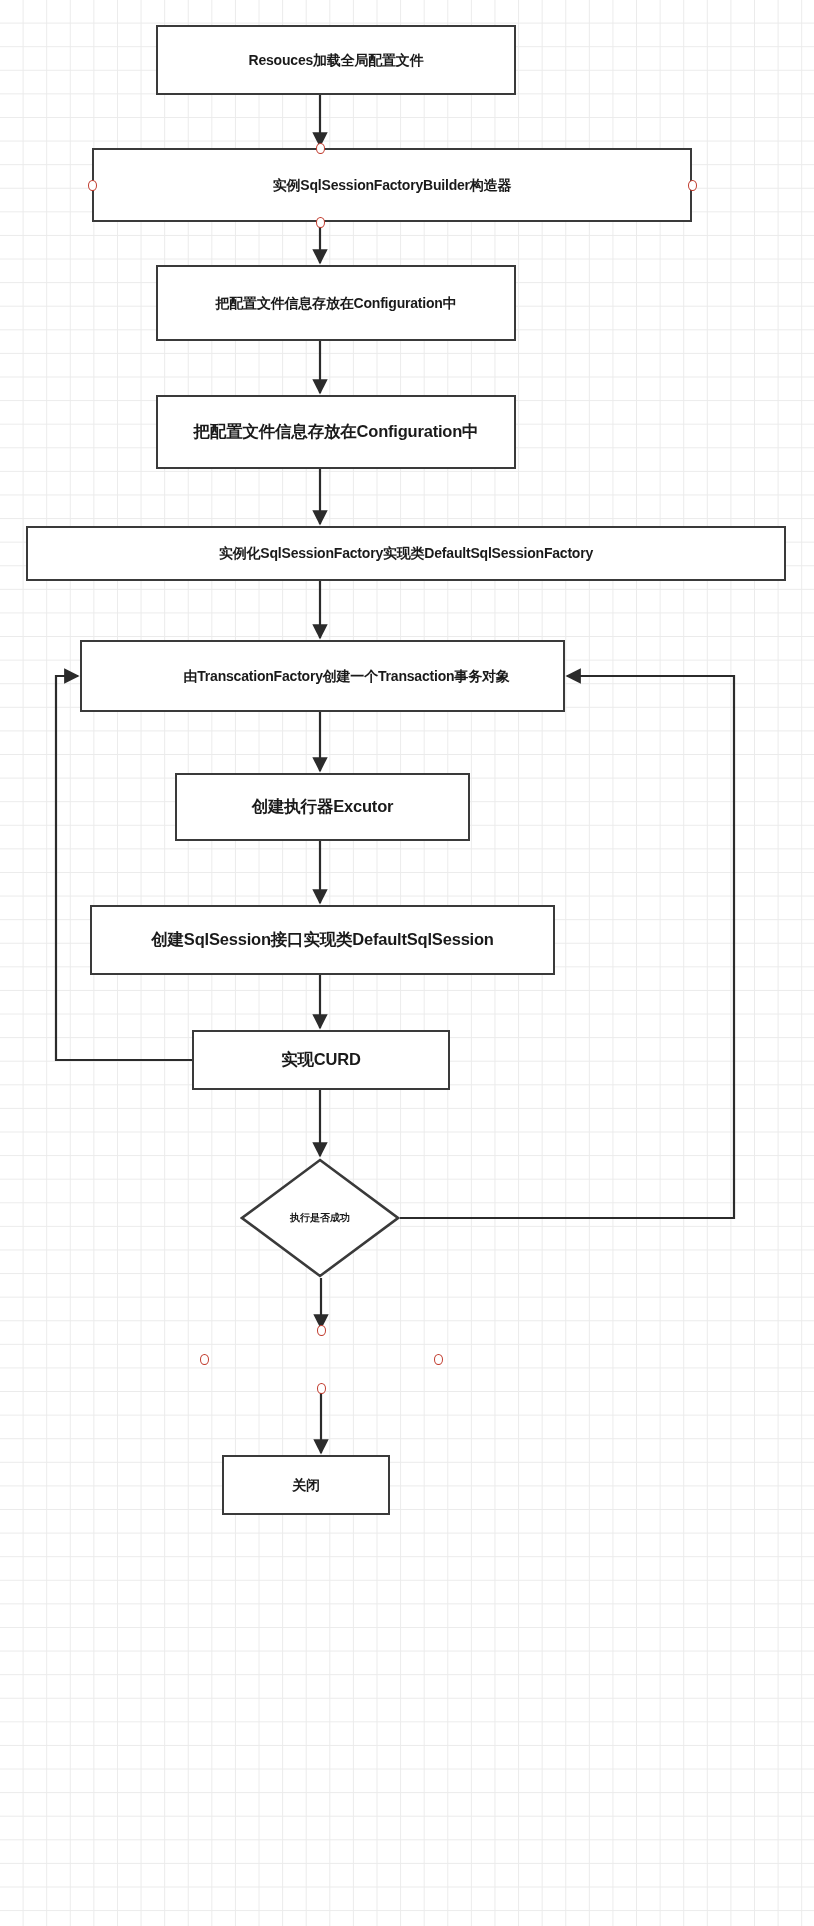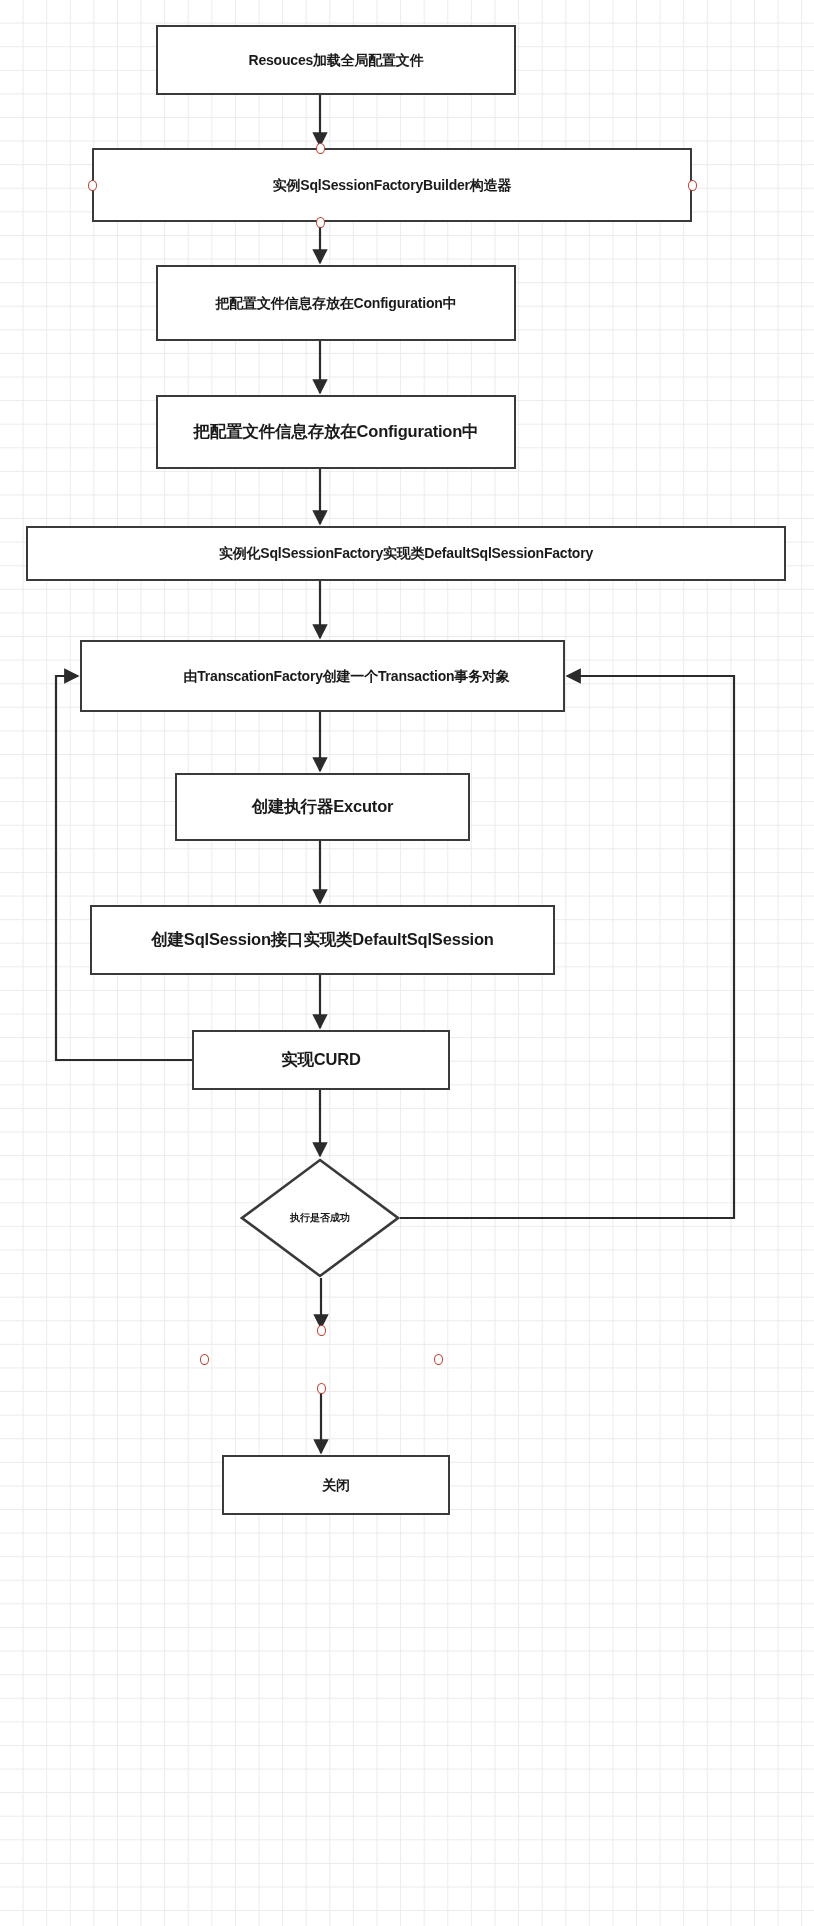--- a/index.html
+++ b/index.html
@@ -142,21 +142,21 @@
   </div>
 
   <div class="diamond-wrap" style="left:240px;top:1158px;width:160px;height:120px;">
     <svg width="160" height="120" viewBox="0 0 160 120">
       <polygon points="80,2 158,60 80,118 2,60" fill="#ffffff" stroke="#3a3a3a" stroke-width="2.6"></polygon>
     </svg>
     <span class="diamond-label">执行是否成功</span>
   </div>
 
 
-  <div class="node sz-lg" style="left:222px;top:1455px;width:228px;height:60px;">
+  <div class="node sz-lg" style="left:222px;top:1455px;width:168px;height:60px;">
     <span>关闭</span>
   </div>
 
   <div class="cpoint" style="left:320px;top:148px;"></div>
   <div class="cpoint" style="left:92px;top:185px;"></div>
   <div class="cpoint" style="left:692px;top:185px;"></div>
   <div class="cpoint" style="left:320px;top:222px;"></div>
   <div class="cpoint" style="left:321px;top:1330px;"></div>
   <div class="cpoint" style="left:204px;top:1359px;"></div>
   <div class="cpoint" style="left:438px;top:1359px;"></div>

